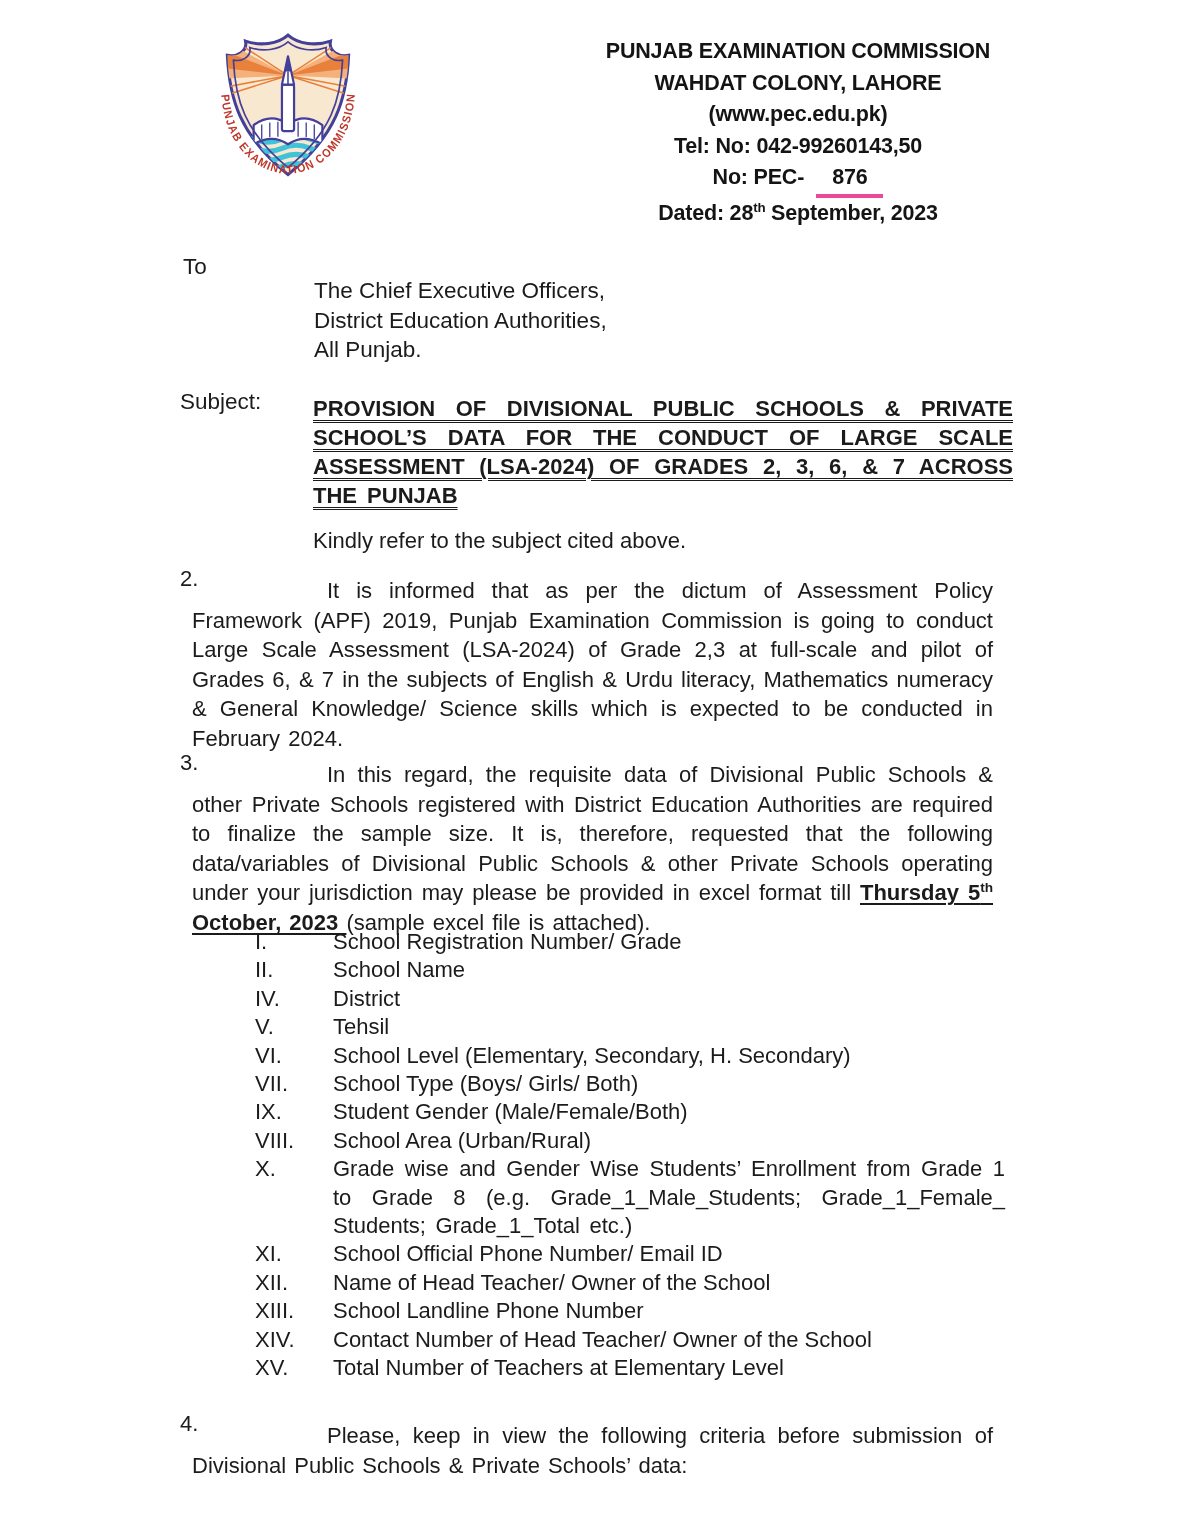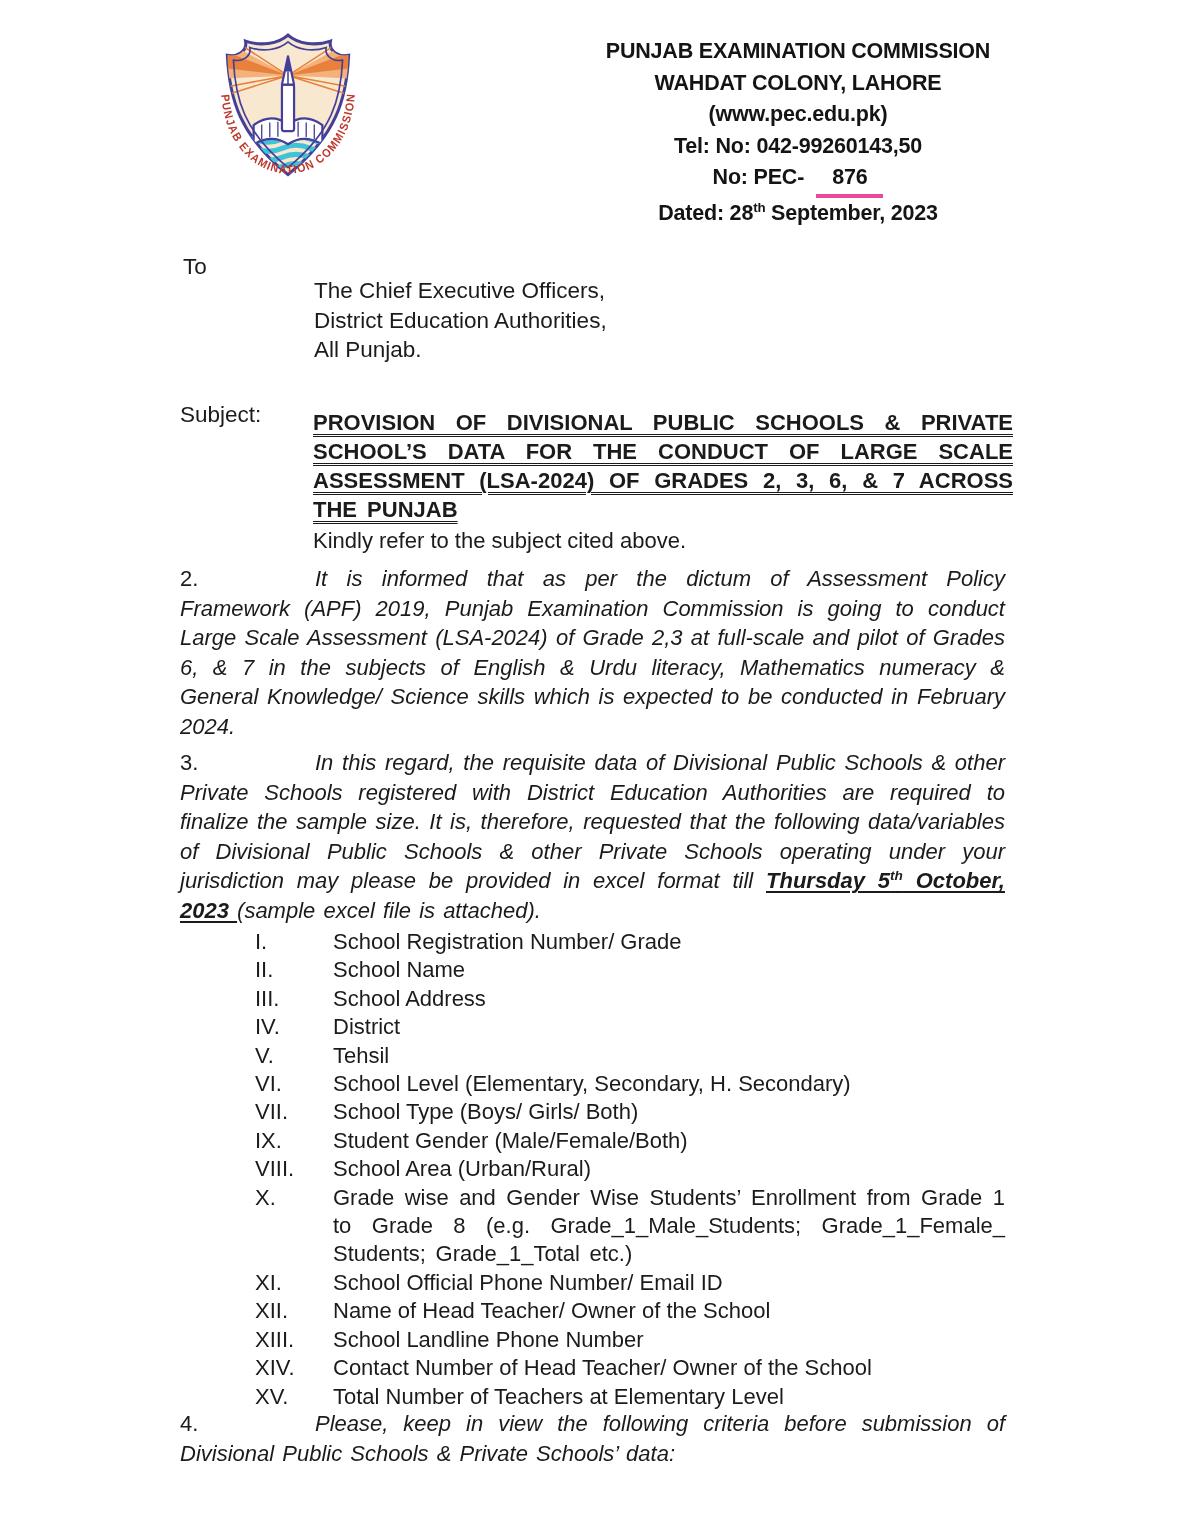--- a/index.html
+++ b/index.html
@@ -24,35 +24,35 @@
     display:inline-block; border-bottom:4px solid #ec4899;
     padding:0 16px; margin-left:12px; font-weight:700;
   }
 
   
   .to-label   { position:absolute; left:183px; top:254px; font-size:22.5px; }
   .recipient  { position:absolute; left:314px; top:276px; font-size:22.5px; line-height:29.5px; }
   .recipient .name { font-weight:400; }
 
   
-  .subject-label { position:absolute; left:180px; top:402px; font-size:22.5px; }
+  .subject-label { position:absolute; left:180px; top:389px; font-size:22.5px; }
   .subject-text {
-    position:absolute; left:313px; top:409px; width:700px;
+    position:absolute; left:313px; top:395px; width:700px;
     font-size:22px; font-weight:700; line-height:28.9px;
     text-align:justify; word-spacing:4px;
     text-decoration-line:underline; text-decoration-style:double;
     text-decoration-thickness:1px; text-underline-offset:4px;
   }
 
   
   .salutation { position:absolute; left:313px; top:528px; font-size:22px; }
 
   .para { position:absolute; left:180px; width:825px; font-size:22px; line-height:29.6px; }
   .para .pnum  { position:absolute; left:0; top:0; }
-  .para .ptext { margin:0; text-align:justify; text-indent:135px; word-spacing:2px;font-style:italic; }
+  .para .ptext { margin:12px; text-align:justify; text-indent:135px; word-spacing:2px; }
   #para2 { top:564px; }
   #para3 { top:748px; }
   #para4 { top:1409px; }
 
   .deadline {
     font-weight:700;
     text-decoration-line:underline; text-decoration-thickness:2px;
     text-underline-offset:3px;
   }
 
@@ -140,21 +140,20 @@
   </div>
 
   <div class="para" id="para3">
     <span class="pnum">3.</span>
     <p class="ptext"><span>In this regard, the requisite data of Divisional Public Schools &amp; other Private Schools registered with District Education Authorities are required to finalize the sample size. It is, therefore, requested that the following data/variables of Divisional Public Schools &amp; other Private Schools operating under your jurisdiction may please be provided in excel format till </span><span class="deadline"><span>Thursday 5</span><sup>th</sup><span> October, 2023 </span></span><span>(sample excel file is attached).</span></p>
   </div>
 
   <div class="data-list">
     <div class="li"><span class="rn">I.</span><span class="lt">School Registration Number/ Grade</span></div>
     <div class="li"><span class="rn">II.</span><span class="lt">School Name</span></div>
-    <div class="li"><span class="rn">III.</span><span class="lt">School Address</span></div>
     <div class="li"><span class="rn">IV.</span><span class="lt">District</span></div>
     <div class="li"><span class="rn">V.</span><span class="lt">Tehsil</span></div>
     <div class="li"><span class="rn">VI.</span><span class="lt">School Level (Elementary, Secondary, H. Secondary)</span></div>
     <div class="li"><span class="rn">VII.</span><span class="lt">School Type (Boys/ Girls/ Both)</span></div>
     <div class="li"><span class="rn">IX.</span><span class="lt">Student Gender (Male/Female/Both)</span></div>
     <div class="li"><span class="rn">VIII.</span><span class="lt">School Area (Urban/Rural)</span></div>
     <div class="li wrap">
         <span class="rn">X.</span>
         <span class="lt">Grade wise and Gender Wise Students’ Enrollment from Grade 1 to Grade 8 (e.g. Grade_1_Male_Students; Grade_1_Female_ Students; Grade_1_Total etc.)</span>
       </div>

